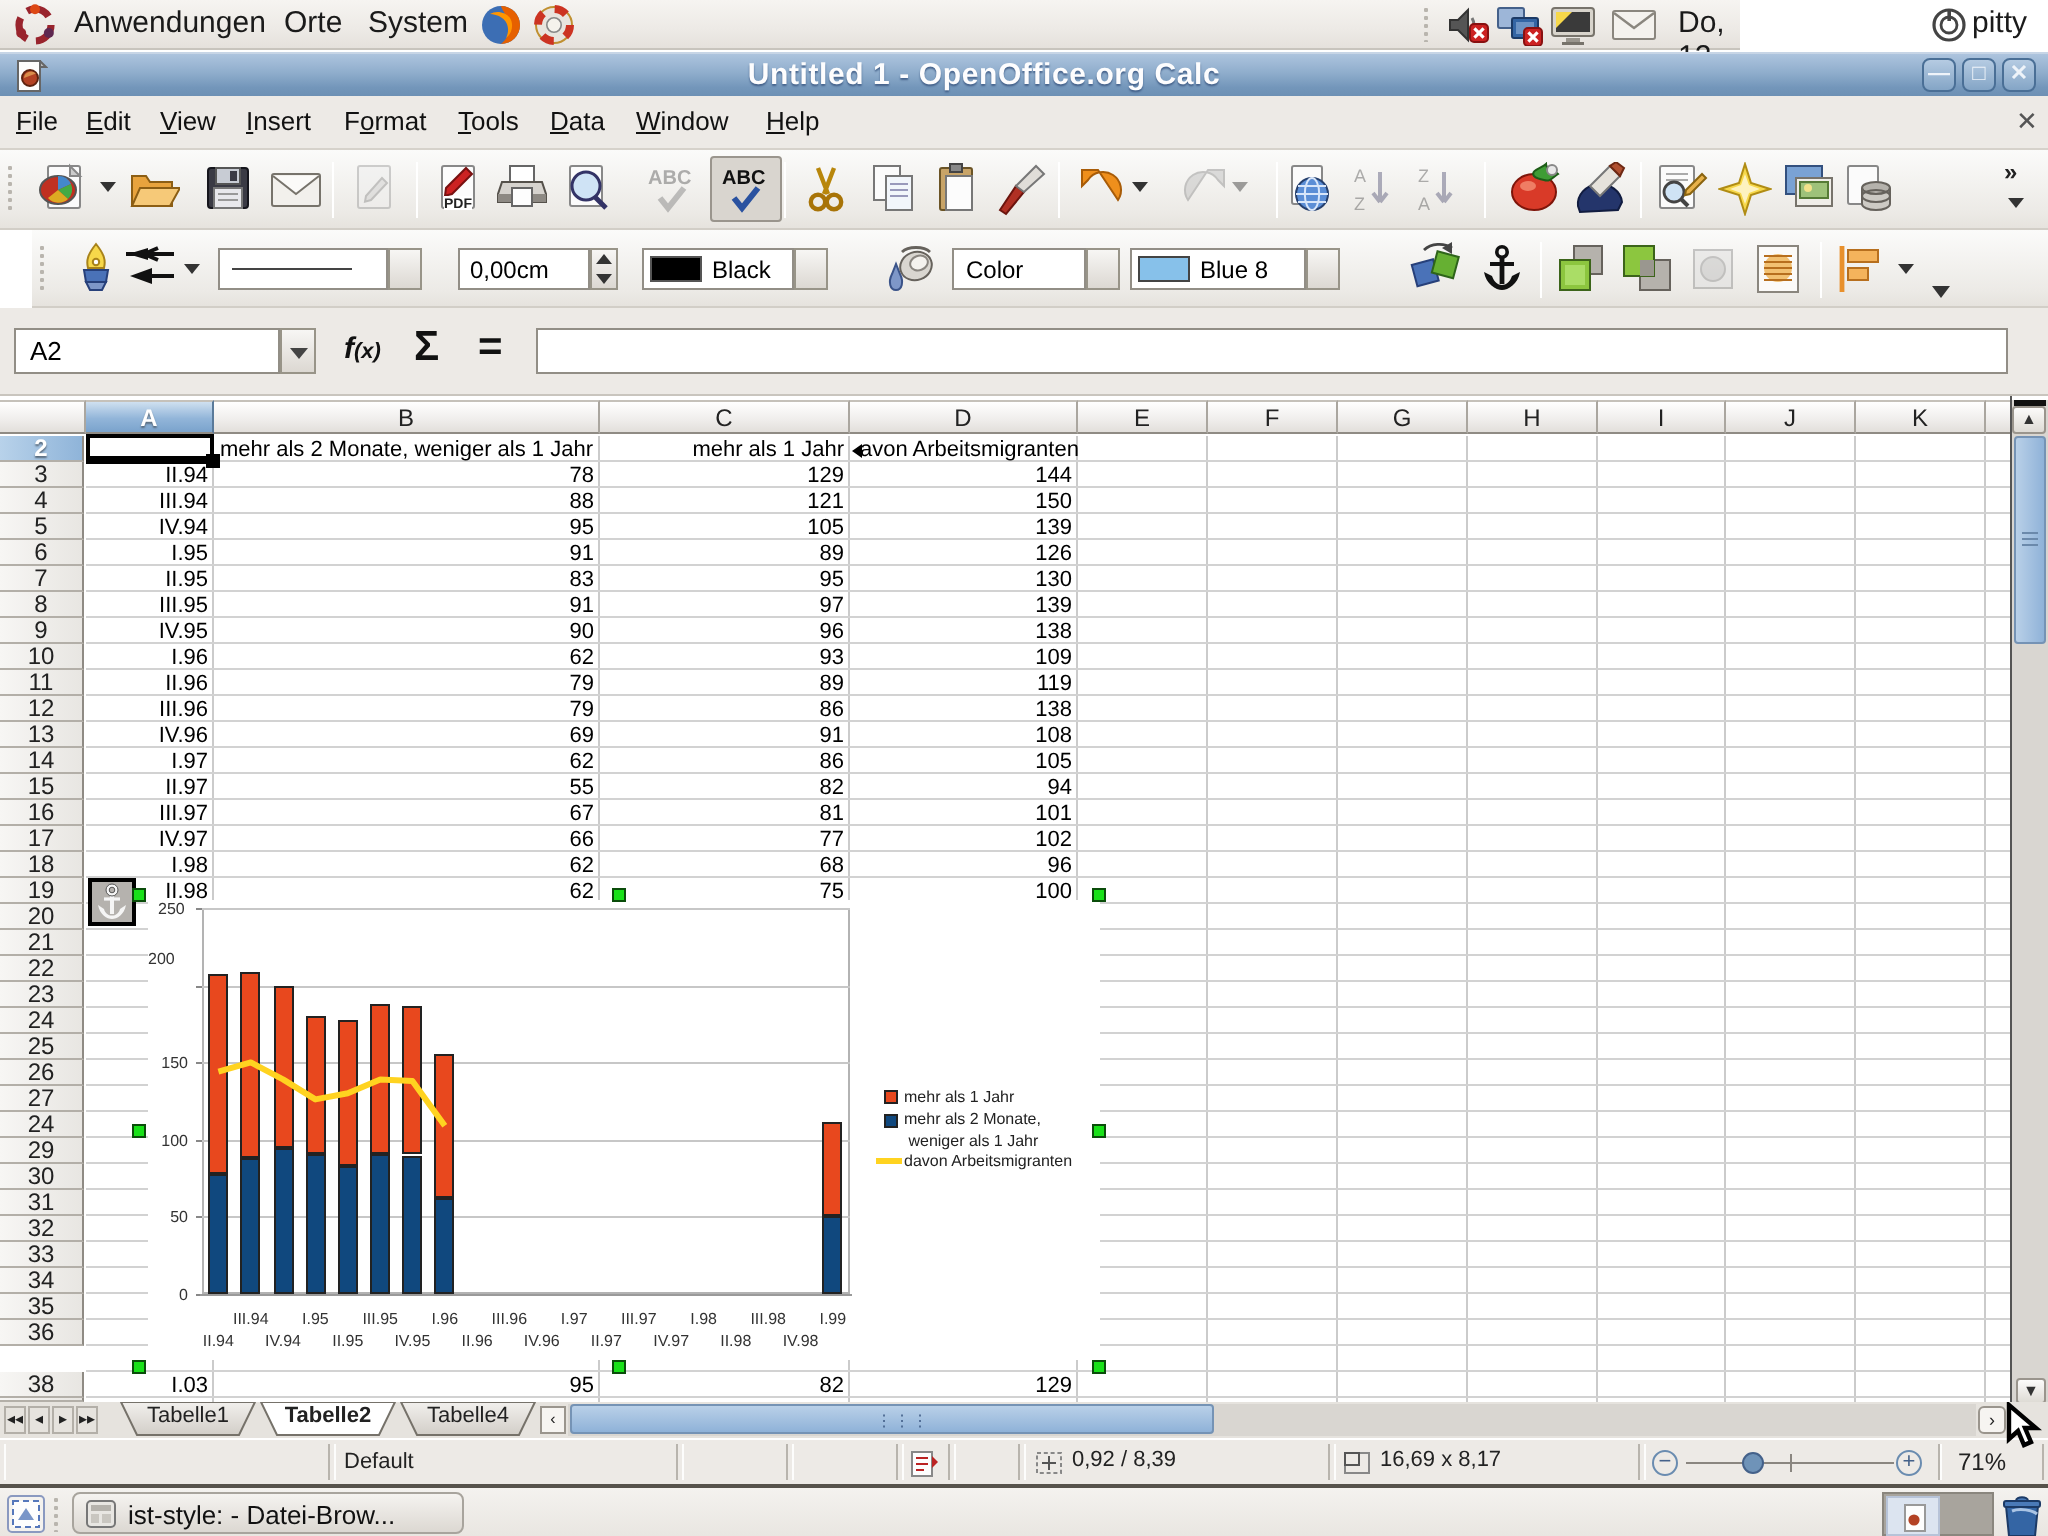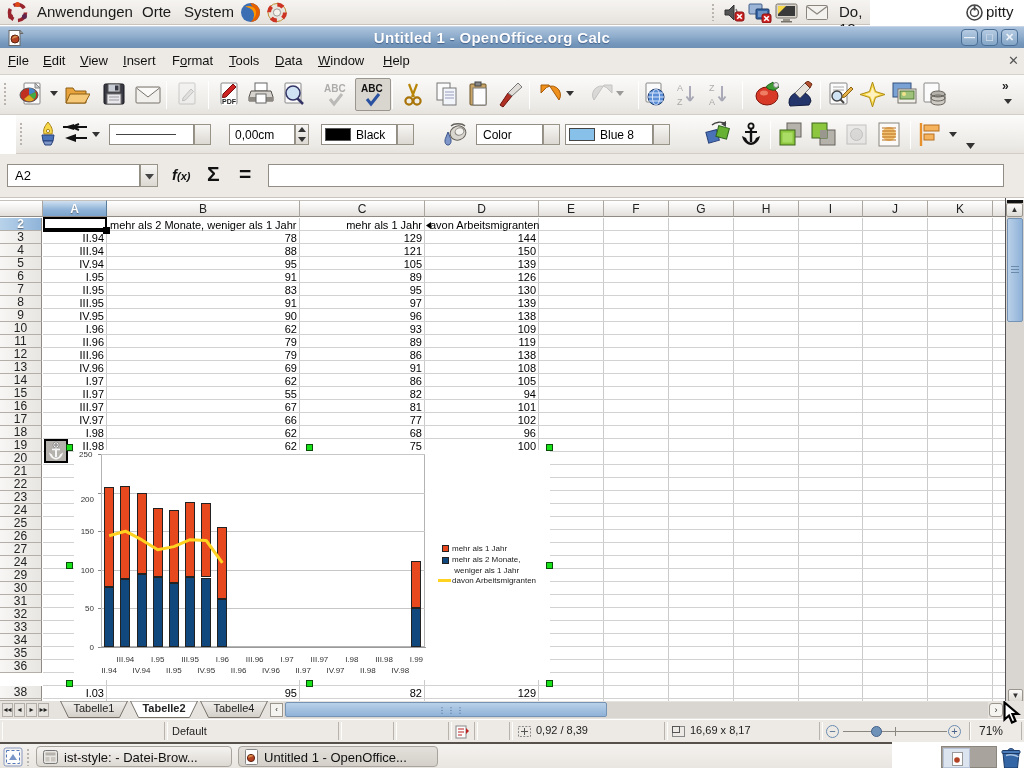--- a/index.html
+++ b/index.html
@@ -42,21 +42,21 @@
 .cell { position:absolute; font-size:11px; color:#000; height:13px; line-height:13px; white-space:nowrap; }
 .num { text-align:right; }
 
 
 #chart { position:absolute; left:74px; top:252px; width:476px; height:230px; background:#fff; font-size:8px; }
 .handle { position:absolute; width:7px; height:7px; background:#19e119; border:1px solid #0a4d0a; }
 
 
 #tabbar { left:0; top:701px; width:1024px; height:18px; background:#e6e3de; }
 #statusbar { left:0; top:719px; width:1024px; height:23px; background:#edeae6; border-top:1px solid #fff; font-size:11px; color:#222; }
-#taskbar { left:0; top:742px; width:892px; height:26px; background:linear-gradient(#f4f2ef,#e9e6e1); border-top:2px solid #56524b; }
+#taskbar { left:0; top:742px; width:1024px; height:26px; background:linear-gradient(#f4f2ef,#e9e6e1); border-top:2px solid #56524b; }
 .taskbtn { position:absolute; top:2px; height:21px; background:linear-gradient(#f5f3f0,#dcd8d2); border:1px solid #a8a49d; border-radius:4px; font-size:13px; color:#111; }
 .sbtn { background:linear-gradient(#fcfbfa,#dedbd5); border:1px solid #9a958d; border-radius:2px; color:#333; font-size:8px; text-align:center; line-height:12px; }
 .navb { position:absolute; top:2px; width:11px; height:14px; background:#e6e3de; border:1px solid #b3afa8; color:#222; font-size:8px; text-align:center; line-height:12px; }
 .tab { position:absolute; top:0px; height:17px; font-size:11px; text-align:center; line-height:15px; color:#222; }
 .tab svg { position:absolute; left:0; top:0; }
 .tab span { position:relative; }
 .tab.active { font-weight:bold; z-index:3; }
 .sfield { position:absolute; top:2px; height:18px; border-right:1px solid #b8b4ad; border-left:1px solid #fdfdfc; font-size:11px; }
 </style>
 </head>
@@ -641,21 +641,21 @@
 <div class="abs" style="left:27.0px;top:158.4px;width:323.5px;height:1px;background:#c7c7c7"></div>
 <div class="abs num" style="left:0px;top:154.4px;width:20px;text-align:right;color:#333">50</div>
 <div class="abs" style="left:24.0px;top:158.4px;width:3px;height:1px;background:#888"></div>
 <div class="abs" style="left:27.0px;top:119.8px;width:323.5px;height:1px;background:#c7c7c7"></div>
 <div class="abs num" style="left:0px;top:115.8px;width:20px;text-align:right;color:#333">100</div>
 <div class="abs" style="left:24.0px;top:119.8px;width:3px;height:1px;background:#888"></div>
 <div class="abs" style="left:27.0px;top:81.2px;width:323.5px;height:1px;background:#c7c7c7"></div>
 <div class="abs num" style="left:0px;top:77.2px;width:20px;text-align:right;color:#333">150</div>
 <div class="abs" style="left:24.0px;top:81.2px;width:3px;height:1px;background:#888"></div>
 <div class="abs" style="left:27.0px;top:42.6px;width:323.5px;height:1px;background:#c7c7c7"></div>
-<div class="abs num" style="left:0px;top:45px;width:20px;text-align:right;color:#333">200</div>
+<div class="abs num" style="left:0px;top:25px;width:20px;text-align:left;color:#333">200</div>
 <div class="abs" style="left:24.0px;top:42.6px;width:3px;height:1px;background:#888"></div>
 <div class="abs" style="left:27.0px;top:4.0px;width:323.5px;height:1px;background:#c7c7c7"></div>
 <div class="abs num" style="left:5px;top:0.0px;width:20px;text-align:left;color:#333">250</div>
 <div class="abs" style="left:24.0px;top:4.0px;width:3px;height:1px;background:#888"></div>
 <div class="abs" style="left:26.0px;top:197px;width:325.5px;height:1px;background:#9a9a9a"></div>
 <div class="abs" style="left:30.2px;top:37.2px;width:10px;height:99.6px;background:#e8481e;border:1px solid #222"></div>
 <div class="abs" style="left:30.2px;top:136.8px;width:10px;height:60.2px;background:#10487e;border:1px solid #222"></div>
 <div class="abs" style="left:46.4px;top:35.7px;width:10px;height:93.4px;background:#e8481e;border:1px solid #222"></div>
 <div class="abs" style="left:46.4px;top:129.1px;width:10px;height:67.9px;background:#10487e;border:1px solid #222"></div>
 <div class="abs" style="left:62.5px;top:42.6px;width:10px;height:81.1px;background:#e8481e;border:1px solid #222"></div>
@@ -811,28 +811,20 @@
 <div class="grip" style="left:27px;top:5px;height:17px"></div>
 <div class="taskbtn" style="left:36px;width:196px">
   <svg class="abs" style="left:6px;top:3px" width="15" height="14" viewBox="0 0 15 14">
         <rect x="0.5" y="0.5" width="14" height="13" rx="2" fill="#e8e6e2" stroke="#777"></rect>
         <rect x="2.5" y="2.5" width="10" height="3" fill="#b5b2ac"></rect>
         <rect x="2.5" y="7" width="4" height="4.5" fill="#c9c6c0"></rect>
         <rect x="8" y="7" width="4.5" height="4.5" fill="#c9c6c0"></rect>
       </svg>
   <span class="abs" style="left:27px;top:3px">ist-style: - Datei-Brow...</span>
 </div>
-<div class="taskbtn" style="left:238px;width:200px;background:linear-gradient(#e3e0db,#d4d0c9)">
-  <svg class="abs" style="left:6px;top:2px" width="13" height="16" viewBox="0 0 13 16">
-        <rect x="0.5" y="0.5" width="12" height="15" rx="1" fill="#fdfdfd" stroke="#888"></rect>
-        <circle cx="6" cy="9" r="3.6" fill="#b34224" stroke="#5e2310"></circle>
-        <path d="M3.2 9 A3 3 0 0 1 8.5 7" fill="#d98d4b"></path>
-      </svg>
-  <span class="abs" style="left:25px;top:3px">Untitled 1 - OpenOffice...</span>
-</div>
 <div class="abs" style="left:941px;top:2px;width:56px;height:22px;background:#a8a49d;border:1px solid #8a867e">
   <div class="abs" style="left:1px;top:1px;width:27px;height:20px;background:#dce4f0;border:1px solid #b7c3d8">
     <svg class="abs" style="left:8px;top:3px" width="11" height="14" viewBox="0 0 11 14">
           <rect x="0.5" y="0.5" width="10" height="13" fill="#fdfdfd" stroke="#999"></rect>
           <circle cx="5" cy="8" r="2.8" fill="#b34224"></circle>
         </svg>
   </div>
 </div>
 <svg class="abs" style="left:1000px;top:2px" width="22" height="23" viewBox="0 0 22 23">
       <path d="M3 7 L19 7 L17.5 22 L4.5 22 Z" fill="#3465a4" stroke="#1c3a66"></path>

